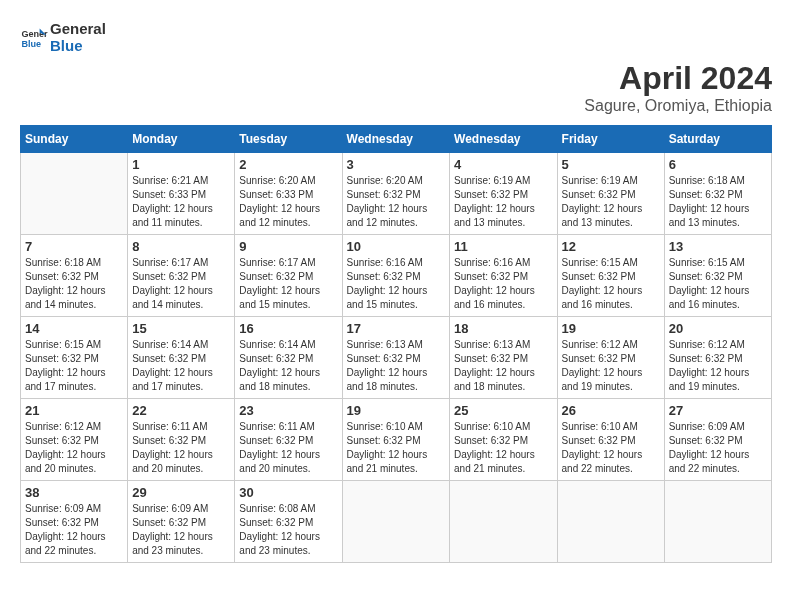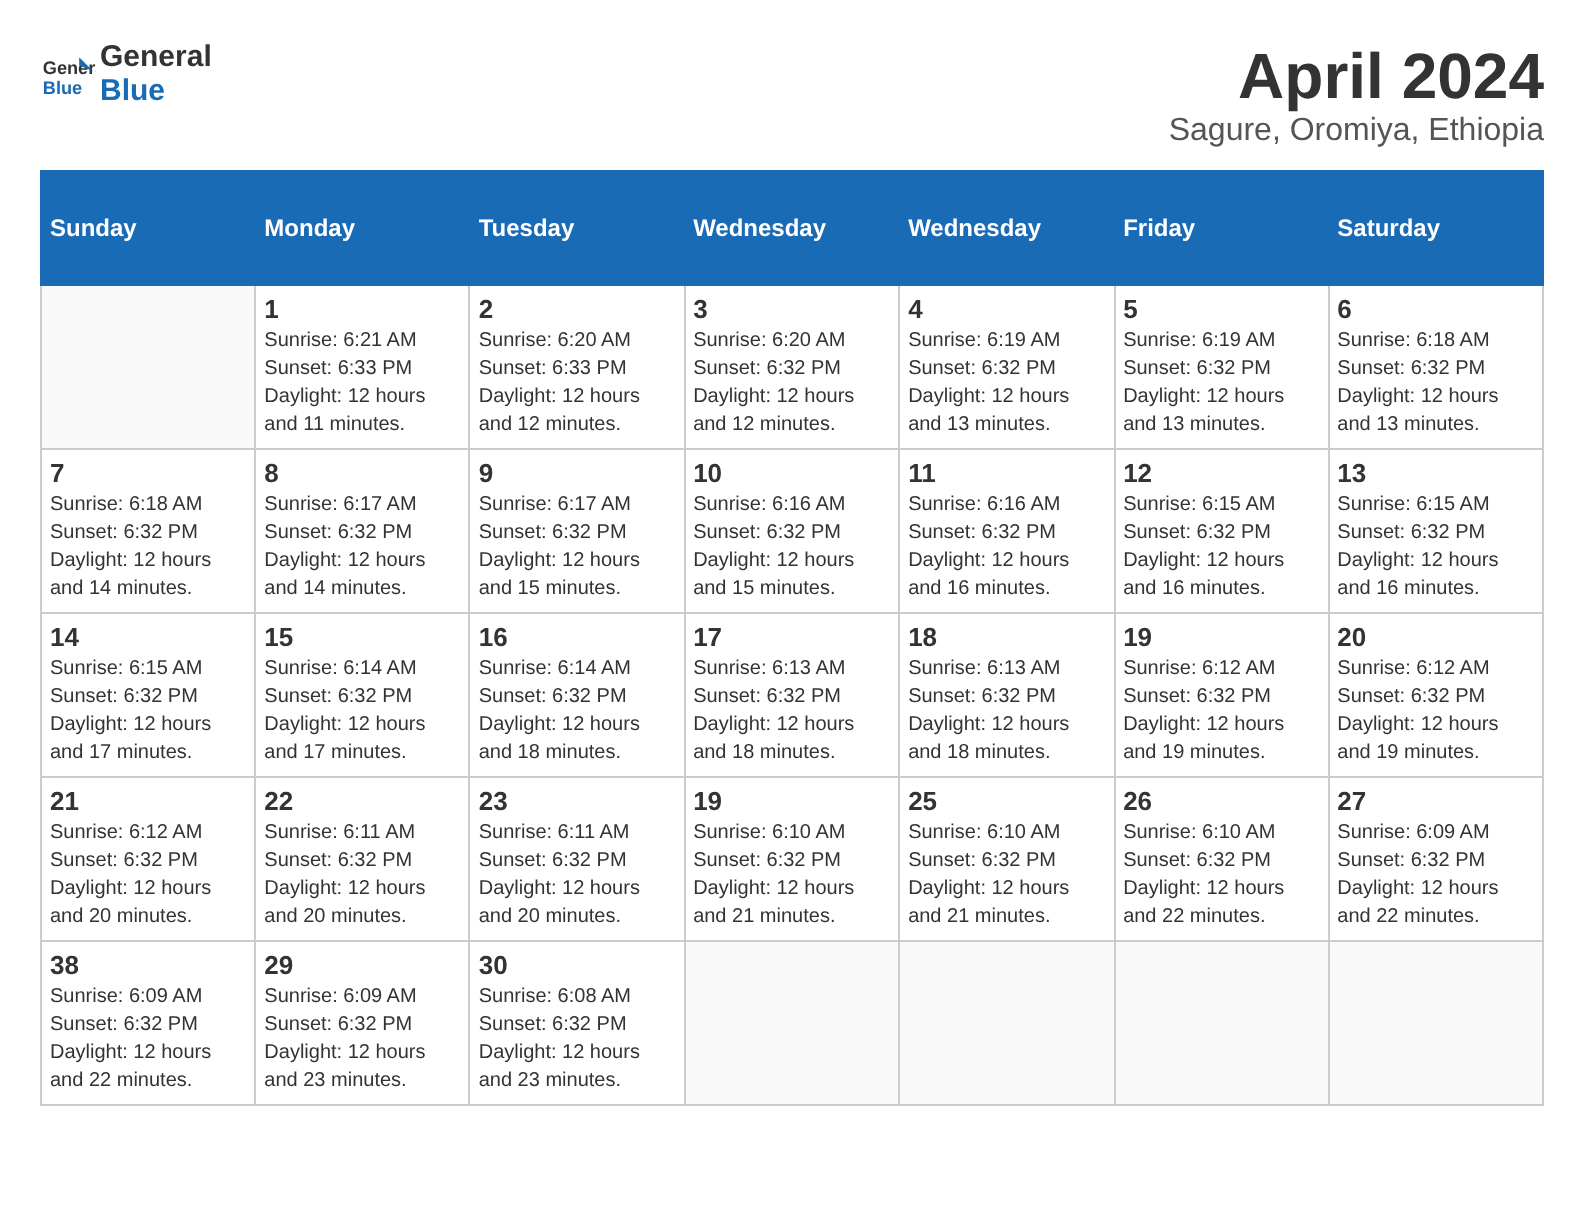--- a/index.html
+++ b/index.html
@@ -20,40 +20,41 @@
       display: flex;
       align-items: center;
     }
     .logo-icon {
       width: 28px;
       height: 28px;
       margin-right: 2px;
     }
     .title-block {
       text-align: right;
+      margin-top: 40px;
     }
     .title-block h1 {
       font-size: 32px;
       font-weight: bold;
       color: #333;
     }
     .title-block h2 {
       font-size: 16px;
       font-weight: normal;
       color: #555;
     }
     .calendar {
       width: 100%;
       border-collapse: collapse;
       font-size: 11px;
     }
     .calendar th {
       background-color: #1a6bb5;
       color: #fff;
-      padding: 21px 4px;
+      padding: 6px 4px;
       text-align: left;
       font-size: 12px;
       border: 1px solid #1a6bb5;
     }
     .calendar td {
       vertical-align: top;
       border: 1px solid #ccc;
       padding: 4px;
       width: 108px;
       min-height: 80px;

